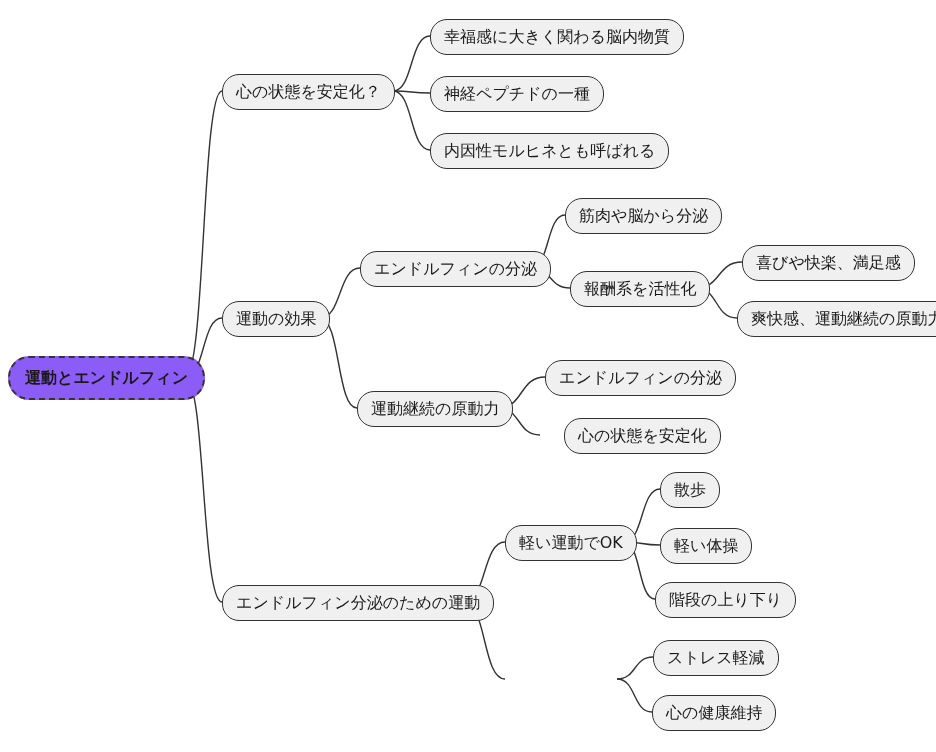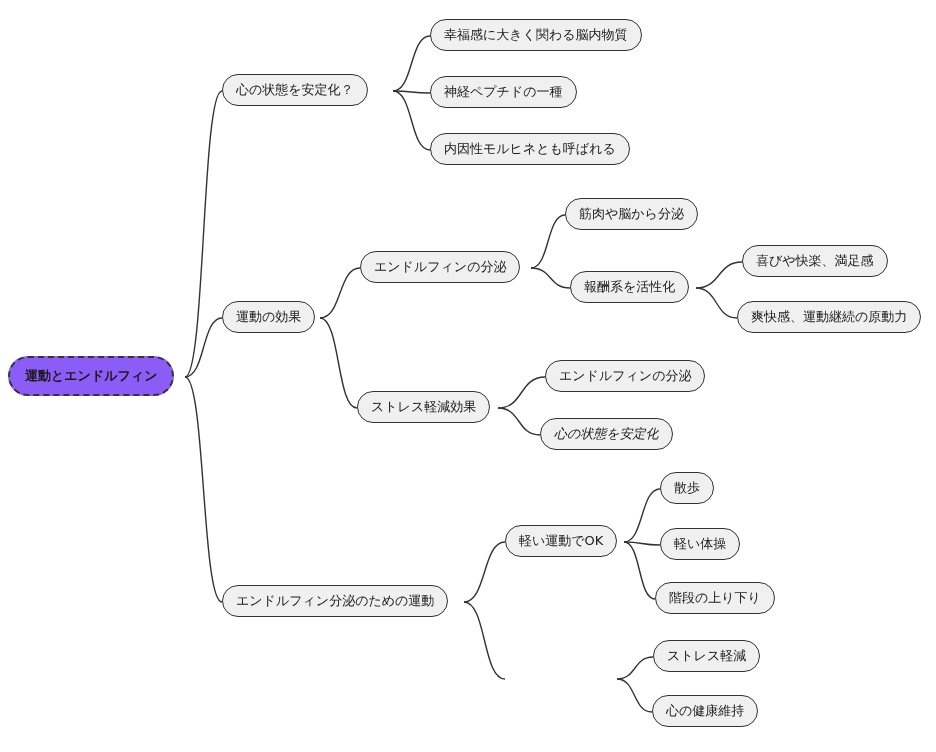--- a/index.html
+++ b/index.html
@@ -26,21 +26,21 @@
     stroke: #333333;
     stroke-width: 1.4;
   }
   .node {
     position: absolute;
     box-sizing: border-box;
     background: #f0f0f0;
     border: 1.6px solid #333333;
     border-radius: 17px;
     padding: 6px 13px;
-    font-size: 13px;
+    font-size: 16px;
     line-height: 1.4;
     color: #1a1a1a;
     white-space: nowrap;
     text-align: center;
     cursor: default;
   }
   .node.root {
     background: #8b5cf6;
     border: 2px dashed #333333;
     border-radius: 21px;
@@ -82,23 +82,23 @@
   <div class="node" style="left:430px; top:19px;">幸福感に大きく関わる脳内物質</div>
   <div class="node" style="left:430px; top:133px;">内因性モルヒネとも呼ばれる</div>
   <div class="node" style="left:430px; top:76px;">神経ペプチドの一種</div>
 
   <div class="node" style="left:222px; top:301px;">運動の効果</div>
   <div class="node" style="left:360px; top:251px;">エンドルフィンの分泌</div>
   <div class="node" style="left:565px; top:198px;">筋肉や脳から分泌</div>
   <div class="node" style="left:570px; top:271px;">報酬系を活性化</div>
   <div class="node" style="left:742px; top:245px;">喜びや快楽、満足感</div>
   <div class="node" style="left:737px; top:301px;">爽快感、運動継続の原動力</div>
-  <div class="node" style="left:357px; top:391px;">ストレス軽減効果</div>
+  <div class="node" style="left:357px; top:391px;">運動継続の原動力</div>
   <div class="node" style="left:545px; top:360px;">エンドルフィンの分泌</div>
-  <div class="node" style="left:540px; top:418px;font-style:italic;">心の状態を安定化</div>
+  <div class="node" style="left:564px; top:418px;">心の状態を安定化</div>
 
   <div class="node" style="left:222px; top:585px;">エンドルフィン分泌のための運動</div>
   <div class="node" style="left:505px; top:525px;">軽い運動でOK</div>
   <div class="node" style="left:660px; top:472px;">散歩</div>
   <div class="node" style="left:660px; top:528px;">軽い体操</div>
   <div class="node" style="left:655px; top:582px;">階段の上り下り</div>
   <div class="node" style="left:653px; top:640px;">ストレス軽減</div>
   <div class="node" style="left:652px; top:695px;">心の健康維持</div>
 </div>
 

